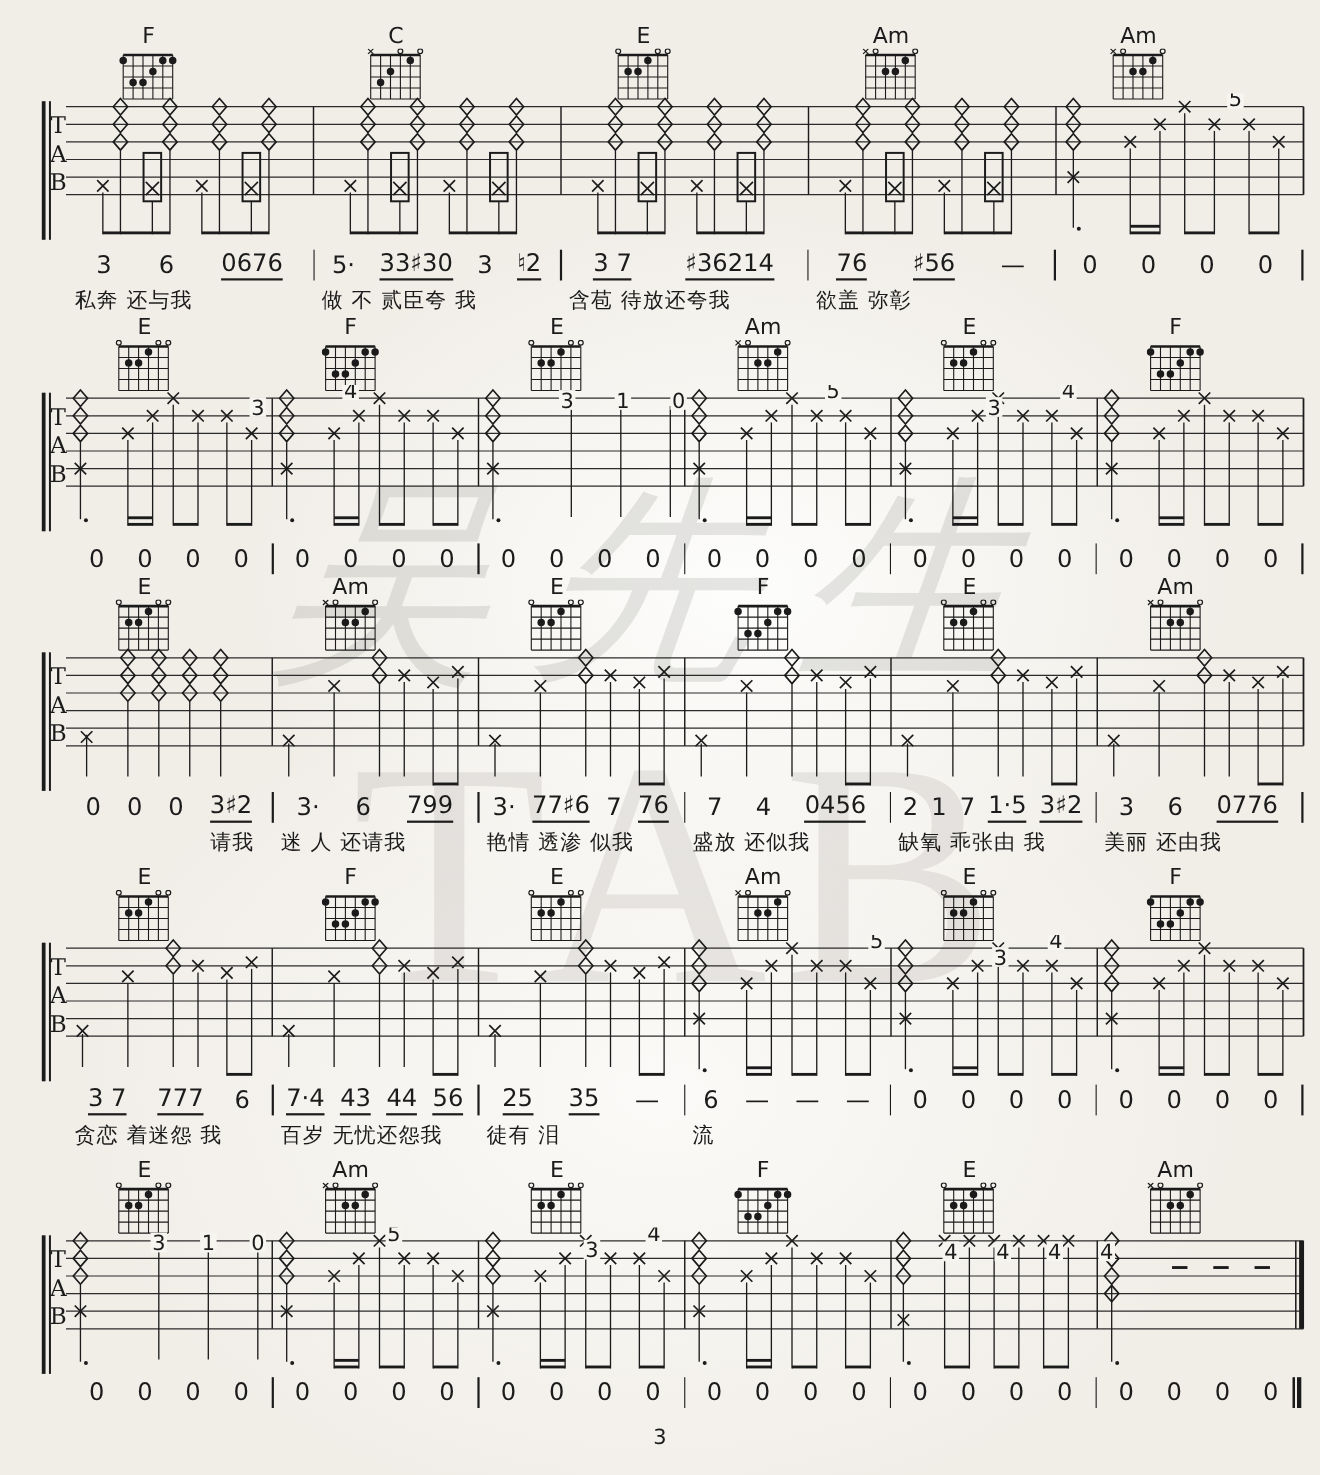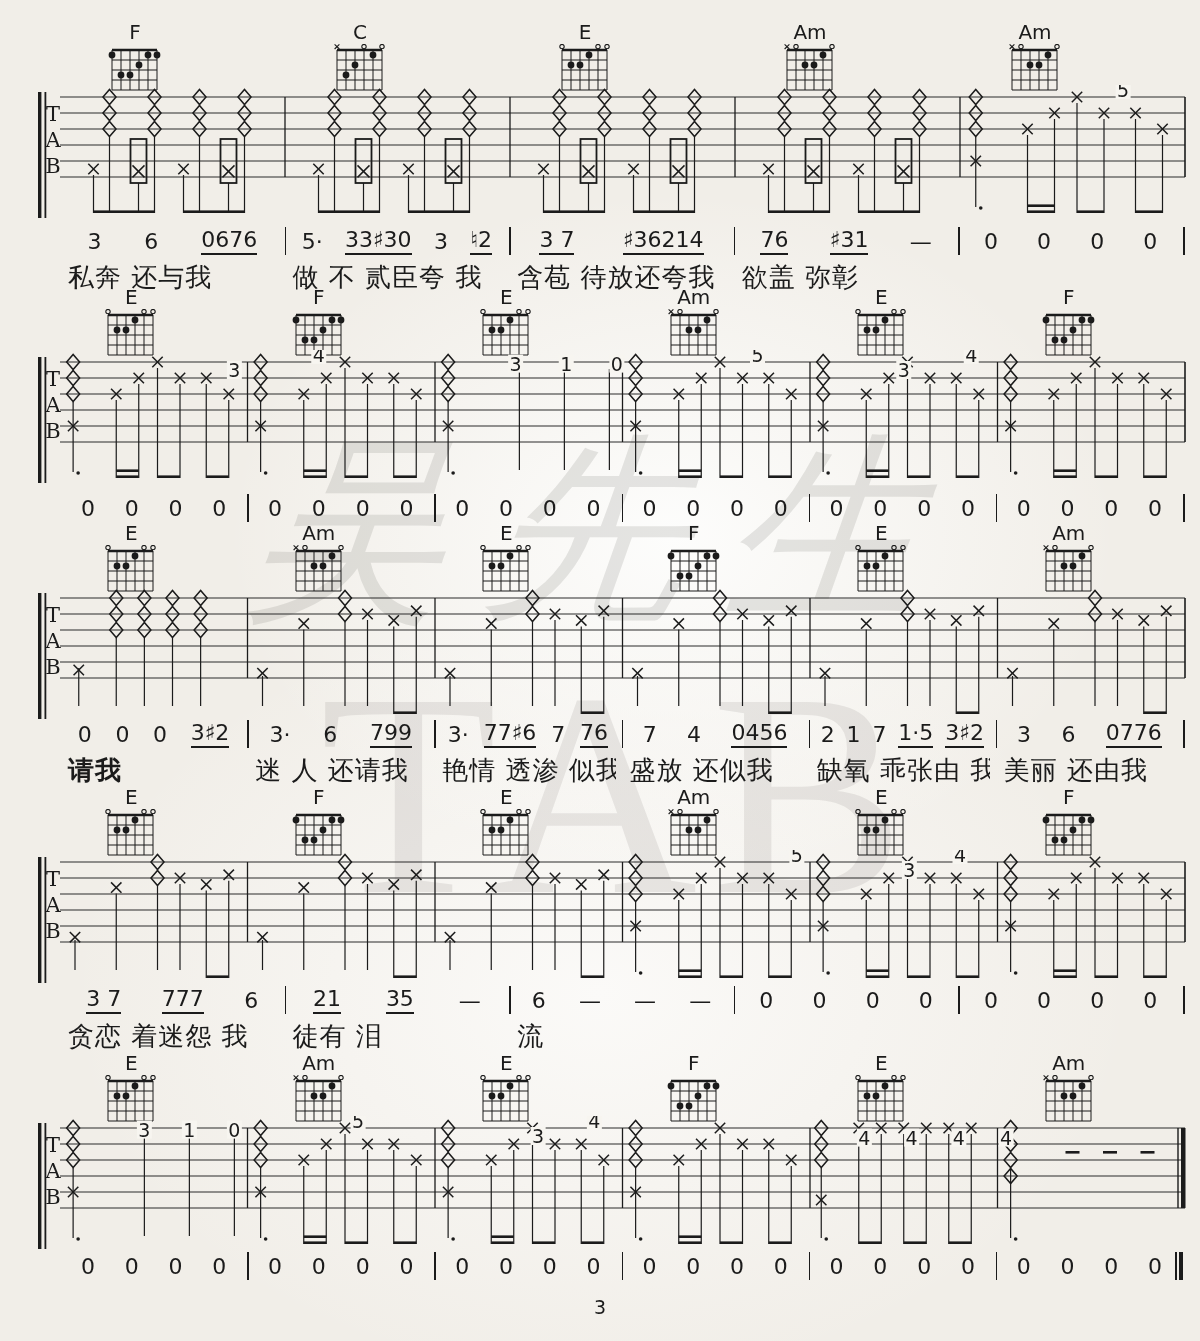--- a/index.html
+++ b/index.html
@@ -42,22 +42,22 @@
   .melody .endbar::before{
     content:"";position:absolute;left:0;top:2px;width:1.6px;height:28px;background:#1b1b1b;
   }
   .melody .endbar.final::before{
     width:8px;left:-8px;
     background:linear-gradient(to right,#1b1b1b 0 2px,transparent 2px 4px,#1b1b1b 4px 8px);
   }
   .nrow{display:flex;justify-content:space-around;align-items:flex-end;height:30px;}
   .tk{font-size:22px;line-height:26px;white-space:nowrap;}
   .tk.u{border-bottom:2px solid #1b1b1b;}
-  .lyr{font-size:26px;margin-top:5px;padding-left:2px;letter-spacing:1px;white-space:nowrap;overflow:hidden;}
-  .lyr.r{text-align:left;padding-right:10px;font-weight:bold;}
+  .lyr{font-size:19px;margin-top:5px;padding-left:2px;letter-spacing:1px;white-space:nowrap;overflow:hidden;}
+  .lyr.r{text-align:right;padding-right:10px;}
   .pageno{position:absolute;left:0;right:0;top:1296px;text-align:center;font-size:19px;}
 </style>
 </head>
 <body>
 
 <div class="page">
   <div class="wm-cjk">吴先生</div>
   <div class="wm-tab">TAB</div>
   <div id="systems">
       <div class="chord" style="left: 107px; top: 22px;"><div class="chord-label">F</div><svg width="56" height="50">
@@ -1544,21 +1544,21 @@
         <div class="mm">
           <div class="nrow">
             <div class="tk u">3 7</div>
             <div class="tk u">♯36214</div>
           </div>
           <div class="lyr">含苞 待放还夸我</div>
         </div>
         <div class="mm">
           <div class="nrow">
             <div class="tk u">76</div>
-            <div class="tk u">♯31</div>
+            <div class="tk u">♯56</div>
             <div class="tk">—</div>
           </div>
           <div class="lyr">欲盖  弥彰</div>
         </div>
         <div class="mm">
           <div class="nrow">
             <div class="tk">0</div>
             <div class="tk">0</div>
             <div class="tk">0</div>
             <div class="tk">0</div>
@@ -1683,21 +1683,30 @@
         <div class="mm first">
           <div class="nrow">
             <div class="tk u">3 7</div>
             <div class="tk u">777</div>
             <div class="tk">6</div>
           </div>
           <div class="lyr">贪恋 着迷怨 我</div>
         </div>
         <div class="mm">
           <div class="nrow">
-            <div class="tk u">21</div>
+            <div class="tk u">7·4</div>
+            <div class="tk u">43</div>
+            <div class="tk u">44</div>
+            <div class="tk u">56</div>
+          </div>
+          <div class="lyr">百岁 无忧还怨我</div>
+        </div>
+        <div class="mm">
+          <div class="nrow">
+            <div class="tk u">25</div>
             <div class="tk u">35</div>
             <div class="tk">—</div>
           </div>
           <div class="lyr">徒有 泪</div>
         </div>
         <div class="mm">
           <div class="nrow">
             <div class="tk">6</div>
             <div class="tk">—</div>
             <div class="tk">—</div>

